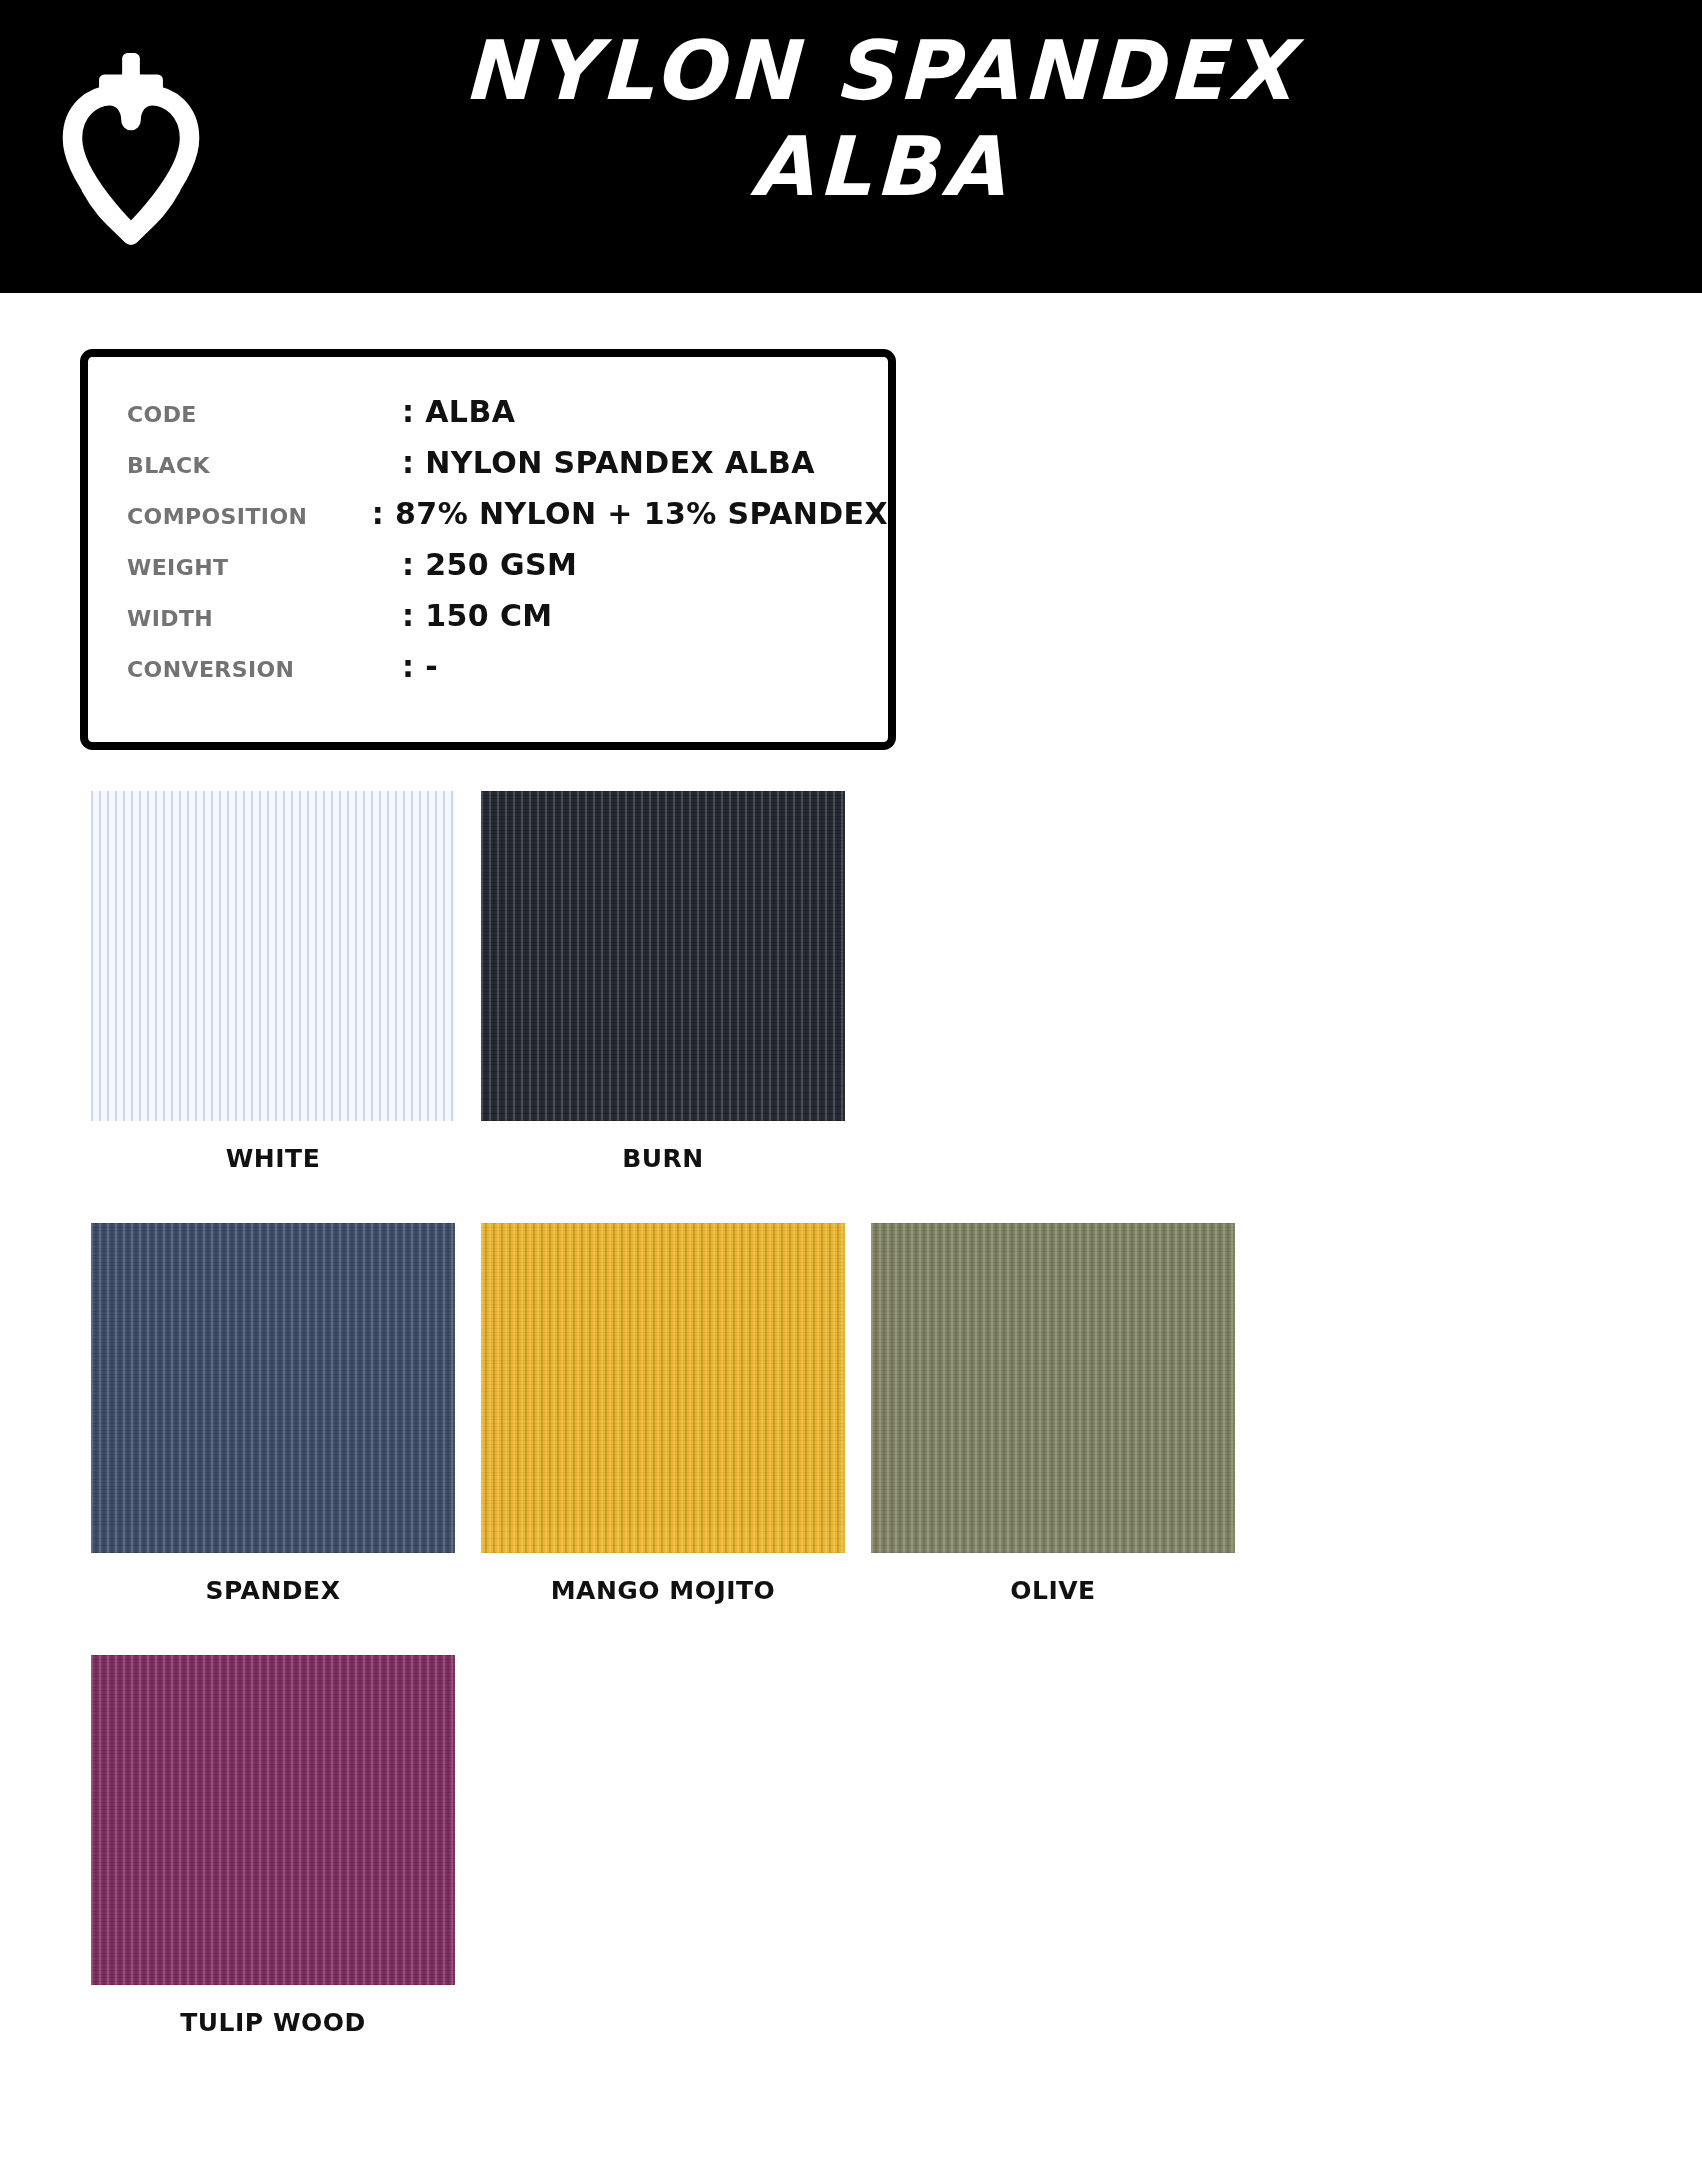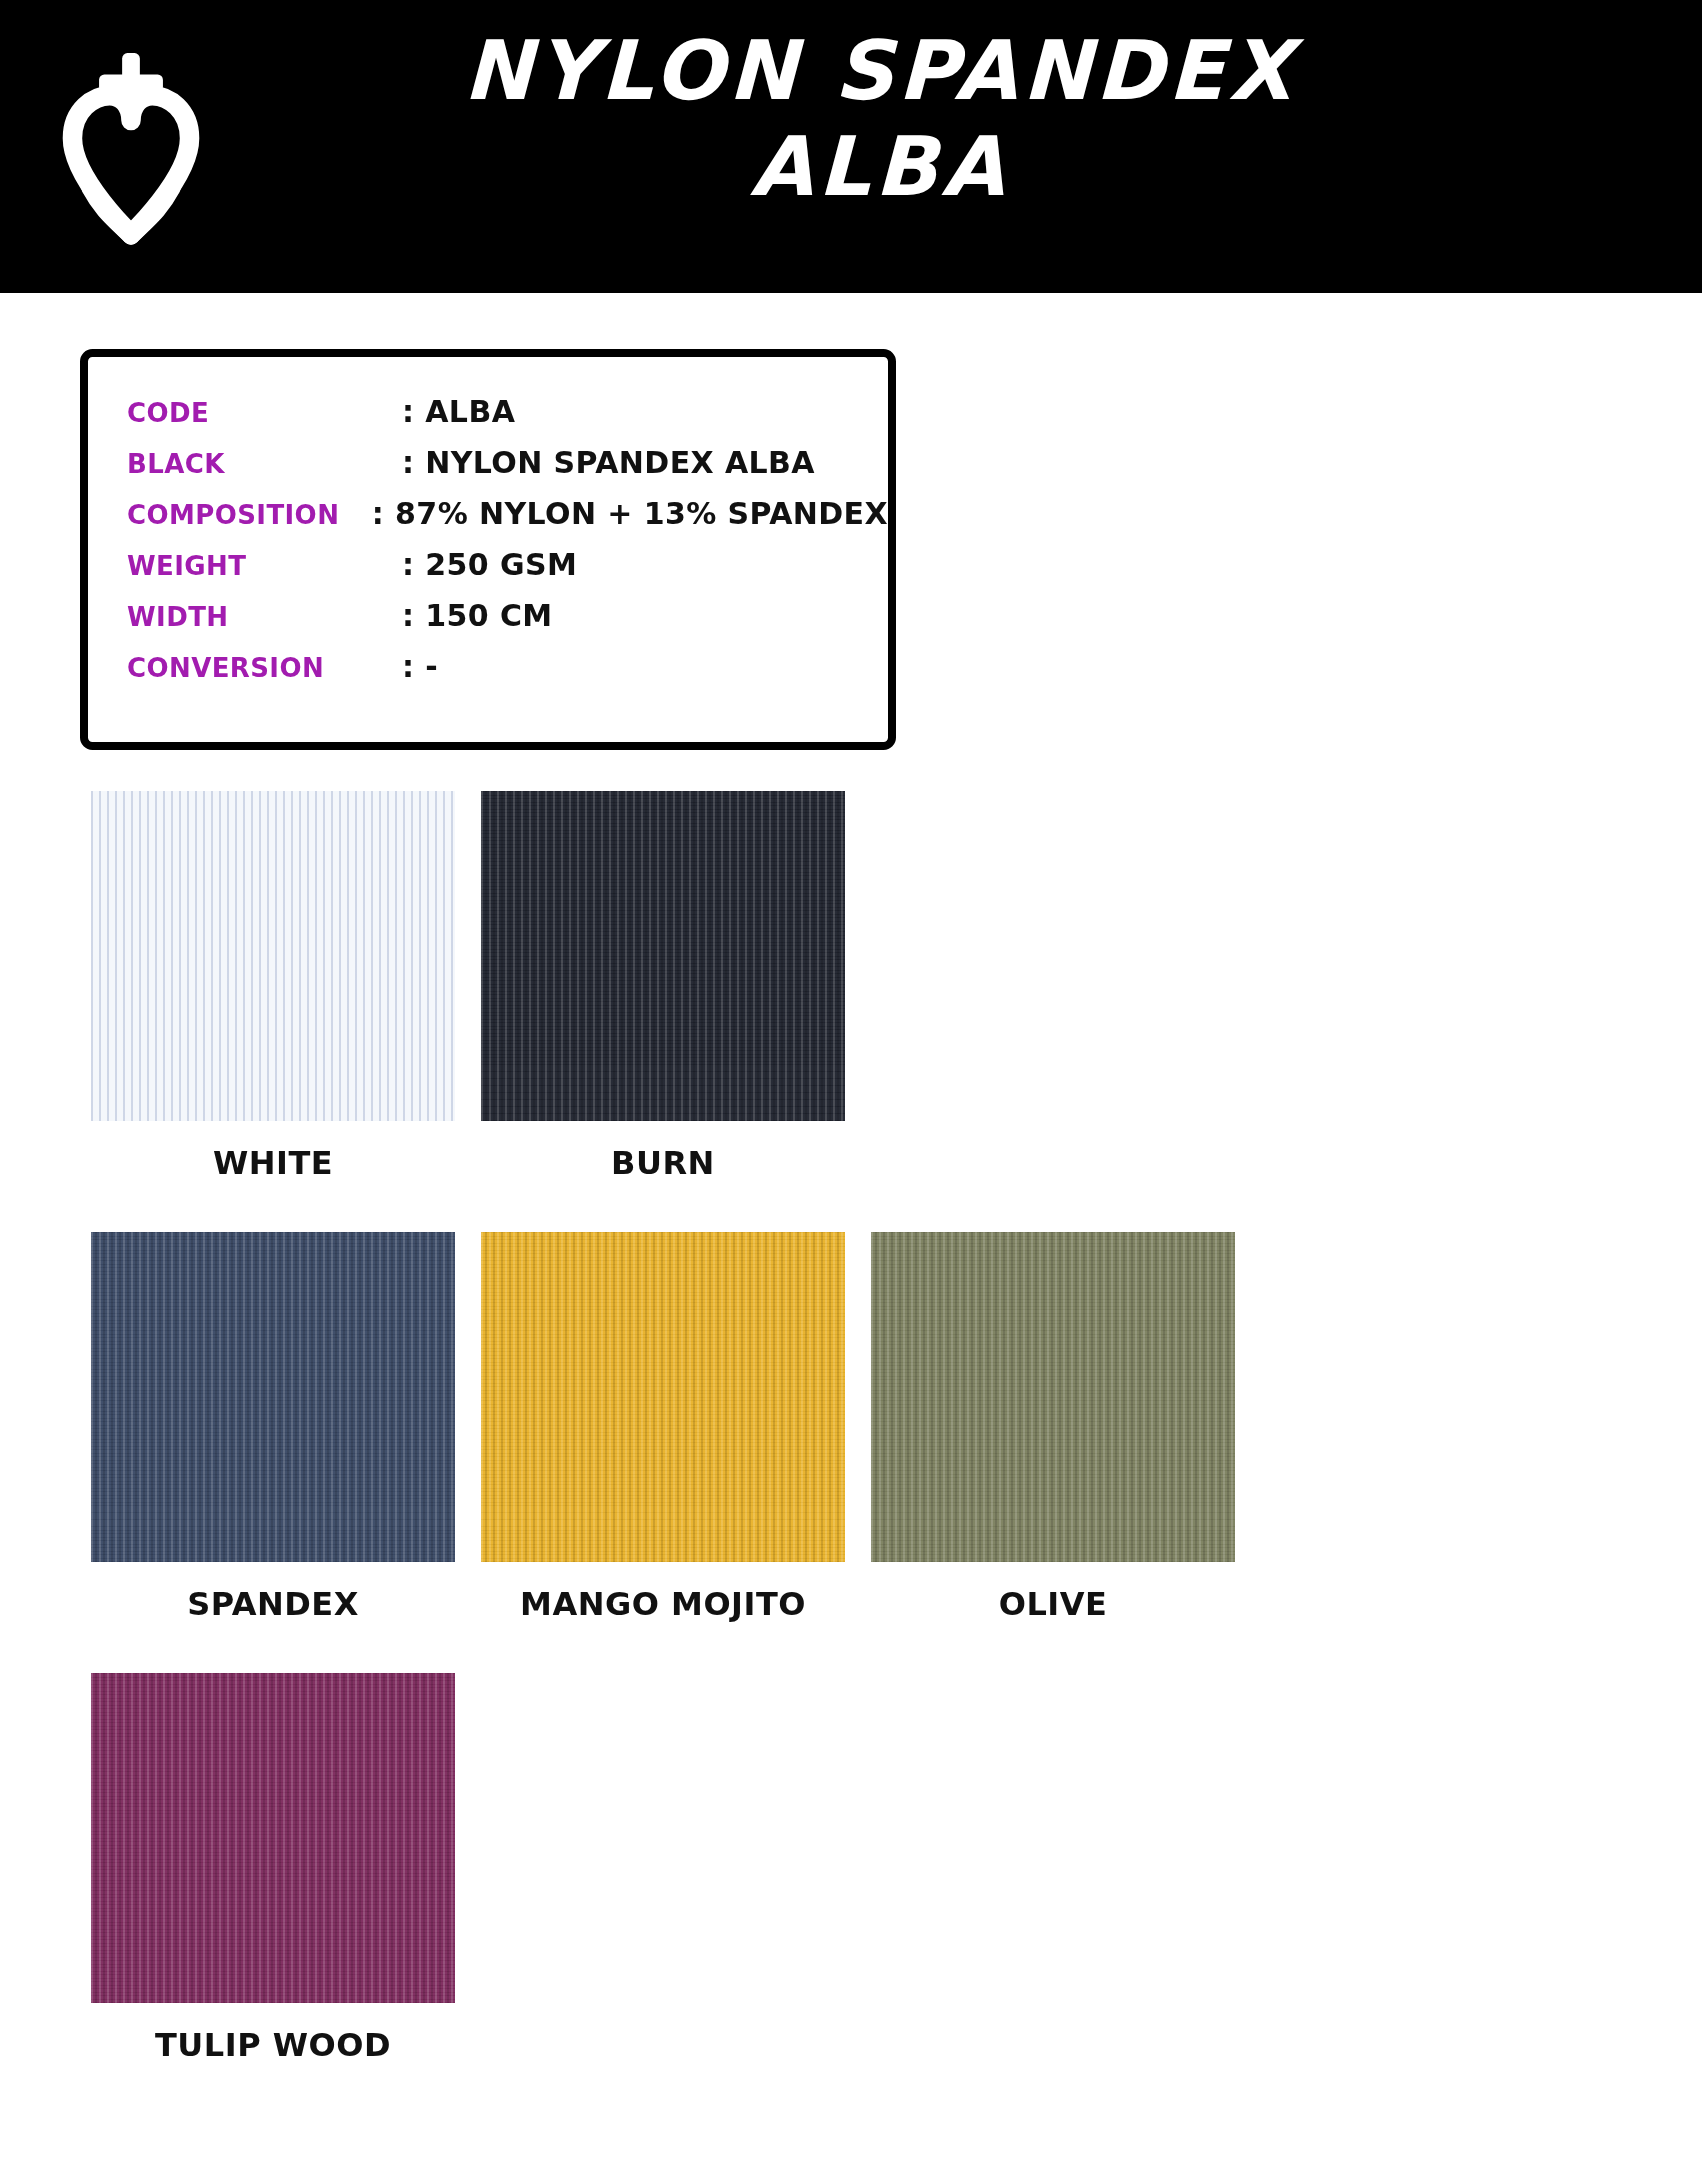--- a/index.html
+++ b/index.html
@@ -70,22 +70,22 @@
   }
   .info-row {
     display:flex;
     align-items:baseline;
     height:51px;
   }
   .info-label {
     width:275px;
     font-family:"DejaVu Sans", sans-serif;
     font-weight:bold;
-    font-size:26px;
-    color:#a21caf;
+    font-size:22px;
+    color:#737373;
     letter-spacing:0.4px;
     white-space:nowrap;
   }
   .info-value {
     font-family:"DejaVu Sans", sans-serif;
     font-weight:bold;
     font-size:30px;
     color:#111111;
     letter-spacing:0.4px;
     white-space:nowrap;
@@ -147,21 +147,21 @@
         rgba(150,165,200,0.40) 1.8px,
         rgba(255,255,255,0) 1.8px,
         rgba(255,255,255,0) 8px);
   }
   .swatch-chip.light .weft { background-image:none; }
 
   .swatch-label {
     margin-top:23px;
     font-family:"DejaVu Sans", sans-serif;
     font-weight:bold;
-    font-size:32px;
+    font-size:25px;
     letter-spacing:0.5px;
     color:#111111;
     text-align:center;
     white-space:nowrap;
   }
   .swatch-cell.empty .swatch-chip,
   .swatch-cell.empty .swatch-label { visibility:hidden; }
 </style>
 </head>
 <body>

